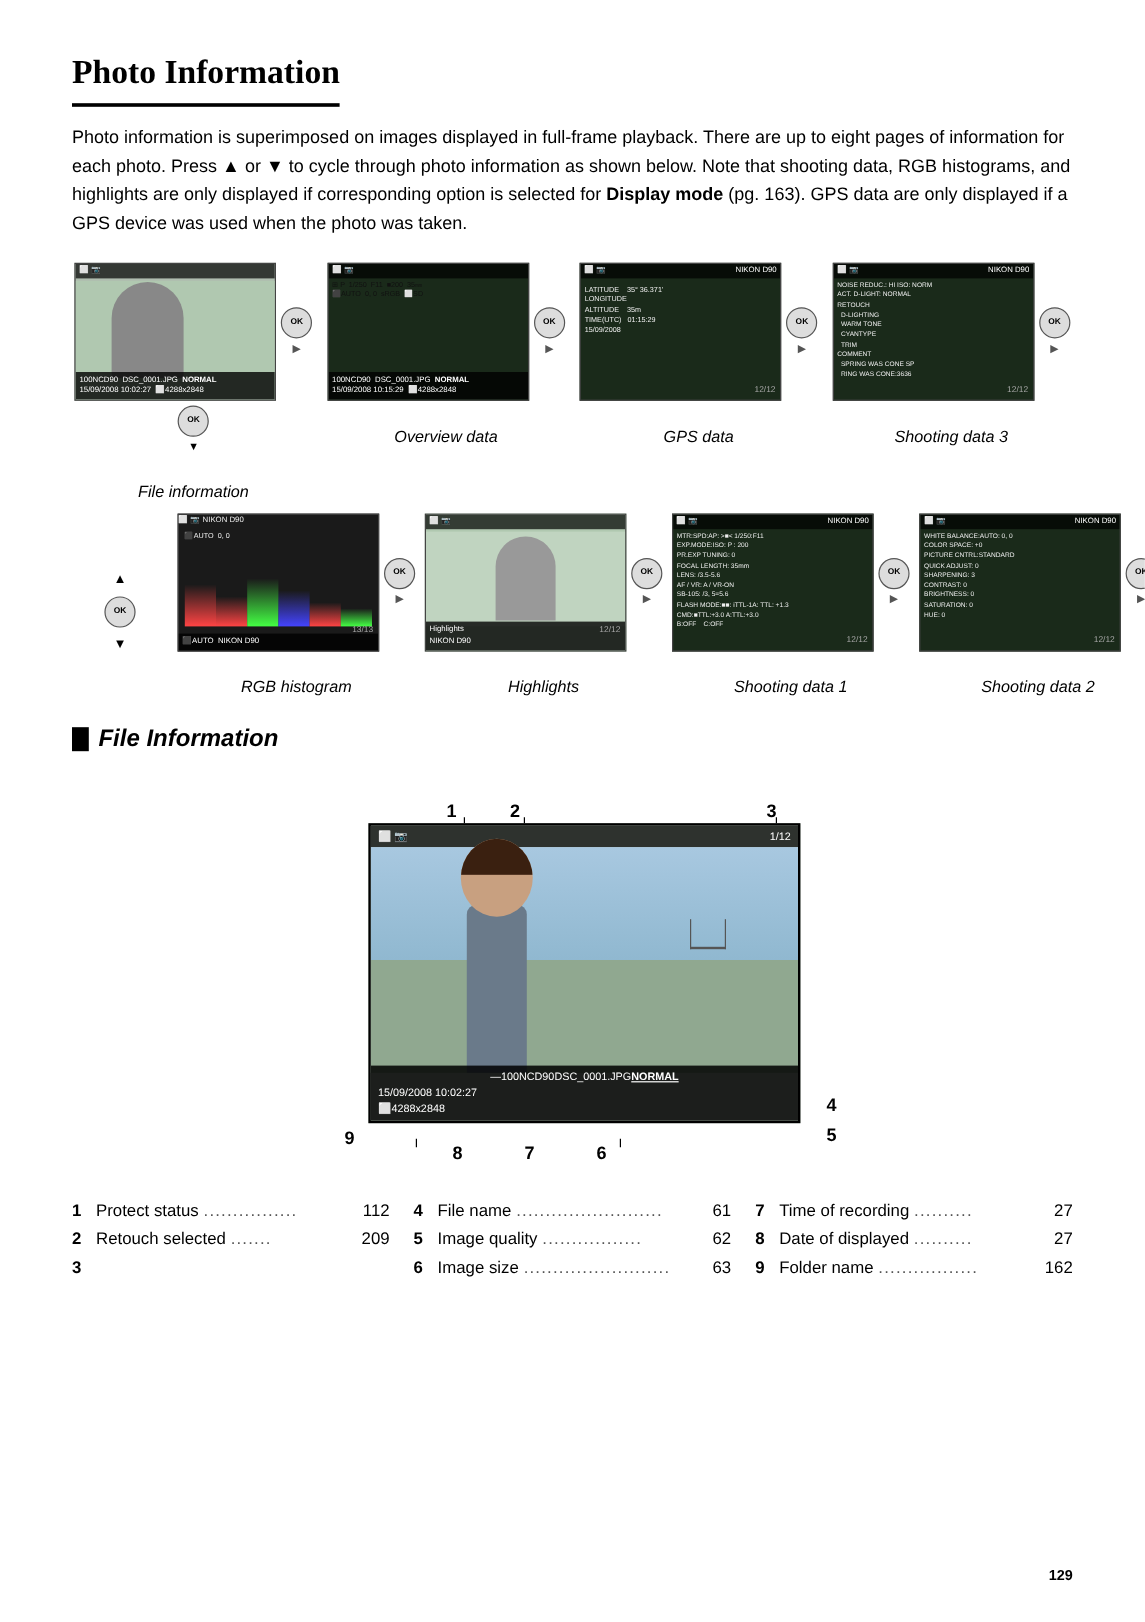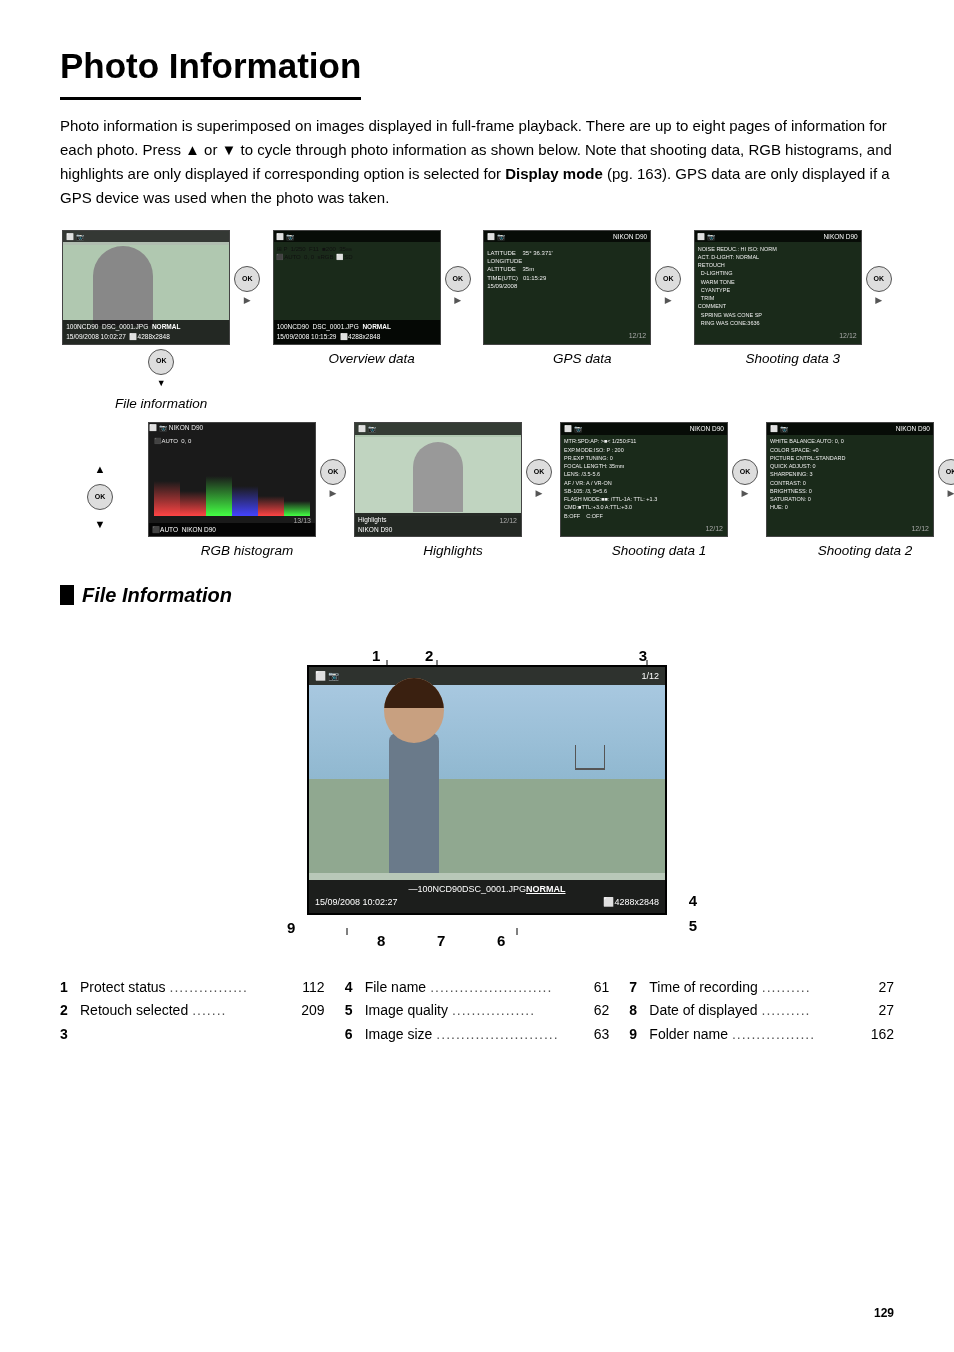--- a/index.html
+++ b/index.html
@@ -7,40 +7,41 @@
       font-family: Arial, Helvetica, sans-serif;
       background: #fff;
       width: 954px;
       min-height: 1352px;
       padding: 40px 60px;
       color: #000;
       font-size: 15px;
       line-height: 1.5;
     }
     h1.page-title {
-      font-size: 35px;
+      font-size: 28px;
       font-weight: 900;
       border-bottom: 3px solid #000;
       padding-bottom: 4px;
       margin-bottom: 14px;
       display: inline-block;
+      font-family: Liberation Serif, serif;
     }
     .intro-text {
       font-size: 15px;
       line-height: 1.6;
       margin-bottom: 20px;
     }
     .intro-text strong {
       font-weight: bold;
     }
     .caption-italic {
       font-style: italic;
       font-size: 13.5px;
       text-align: center;
-      margin-top: 4px;
+      margin-top: 20px;
     }
     
     .section-title {
       display: flex;
       align-items: center;
       gap: 8px;
       margin: 18px 0 10px 0;
     }
     .section-block {
       width: 14px;
@@ -477,21 +478,21 @@
           <div style="width:30px;height:25px;border-left:1px solid #555;border-right:1px solid #555;border-bottom:2px solid #555;background:transparent;"></div>
         </div>
       </div>
 
       <div style="position:absolute;bottom:0;left:0;right:0;background:rgba(0,0,0,0.85);color:#fff;font-size:9px;padding:3px 6px;">
         <div style="display:flex;justify-content:center;">
           <span>—100NCD90</span>
           <span>DSC_0001.JPG</span>
           <span style="text-decoration:underline;font-weight:bold;">NORMAL</span>
         </div>
-        <div style="display:flex;justify-content:space-between;">
+        <div style="display:flex;justify-content:space-between;flex-direction:column;">
           <span>15/09/2008 10:02:27</span>
           <span>⬜4288x2848</span>
         </div>
       </div>
     </div>
 
     <div style="position:absolute;top:270px;right:30px;font-weight:bold;font-size:15px;">4</div>
 
     <div style="position:absolute;top:295px;right:30px;font-weight:bold;font-size:15px;">5</div>
 

